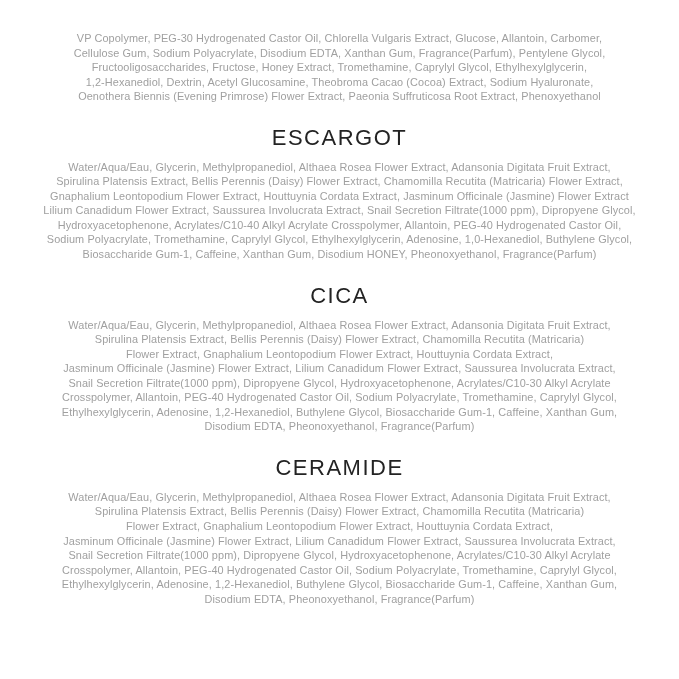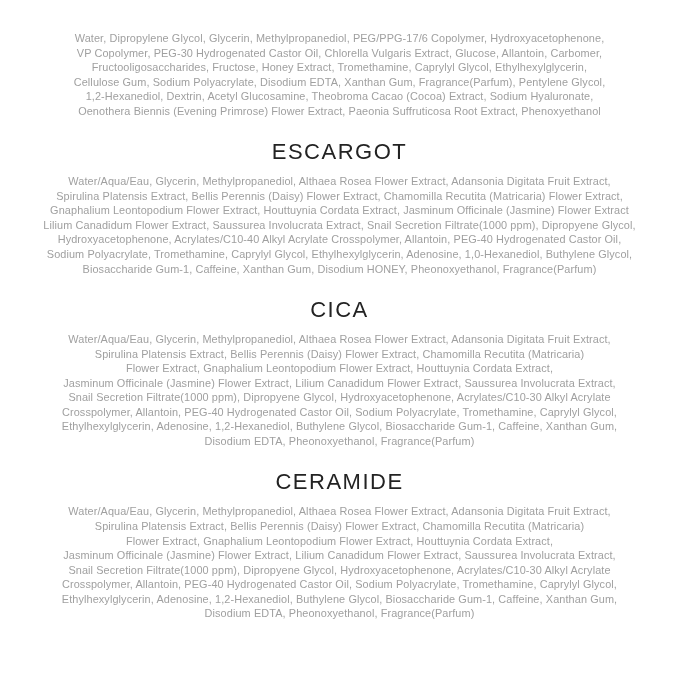--- a/index.html
+++ b/index.html
@@ -41,24 +41,23 @@
     letter-spacing: 0.1px;
     white-space: nowrap;
   }
 </style>
 </head>
 <body>
 
 <div class="page">
 
   <div class="section">
-    <p class="ln">Water, Dipropylene Glycol, Glycerin, Methylpropanediol, PEG/PPG-17/6 Copolymer, Hydroxyacetophenone,</p>
     <p class="ln">VP Copolymer, PEG-30 Hydrogenated Castor Oil, Chlorella Vulgaris Extract, Glucose, Allantoin, Carbomer,</p>
+    <p class="ln">Cellulose Gum, Sodium Polyacrylate, Disodium EDTA, Xanthan Gum, Fragrance(Parfum), Pentylene Glycol,</p>
     <p class="ln">Fructooligosaccharides, Fructose, Honey Extract, Tromethamine, Caprylyl Glycol, Ethylhexylglycerin,</p>
-    <p class="ln">Cellulose Gum, Sodium Polyacrylate, Disodium EDTA, Xanthan Gum, Fragrance(Parfum), Pentylene Glycol,</p>
     <p class="ln">1,2-Hexanediol, Dextrin, Acetyl Glucosamine, Theobroma Cacao (Cocoa) Extract, Sodium Hyaluronate,</p>
     <p class="ln">Oenothera Biennis (Evening Primrose) Flower Extract, Paeonia Suffruticosa Root Extract, Phenoxyethanol</p>
   </div>
 
   <div class="section">
     <h1 class="section-title">ESCARGOT</h1>
     <p class="ln">Water/Aqua/Eau, Glycerin, Methylpropanediol, Althaea Rosea Flower Extract, Adansonia Digitata Fruit Extract,</p>
     <p class="ln">Spirulina Platensis Extract, Bellis Perennis (Daisy) Flower Extract, Chamomilla Recutita (Matricaria) Flower Extract,</p>
     <p class="ln">Gnaphalium Leontopodium Flower Extract, Houttuynia Cordata Extract, Jasminum Officinale (Jasmine) Flower Extract</p>
     <p class="ln">Lilium Canadidum Flower Extract, Saussurea Involucrata Extract, Snail Secretion Filtrate(1000 ppm), Dipropyene Glycol,</p>

